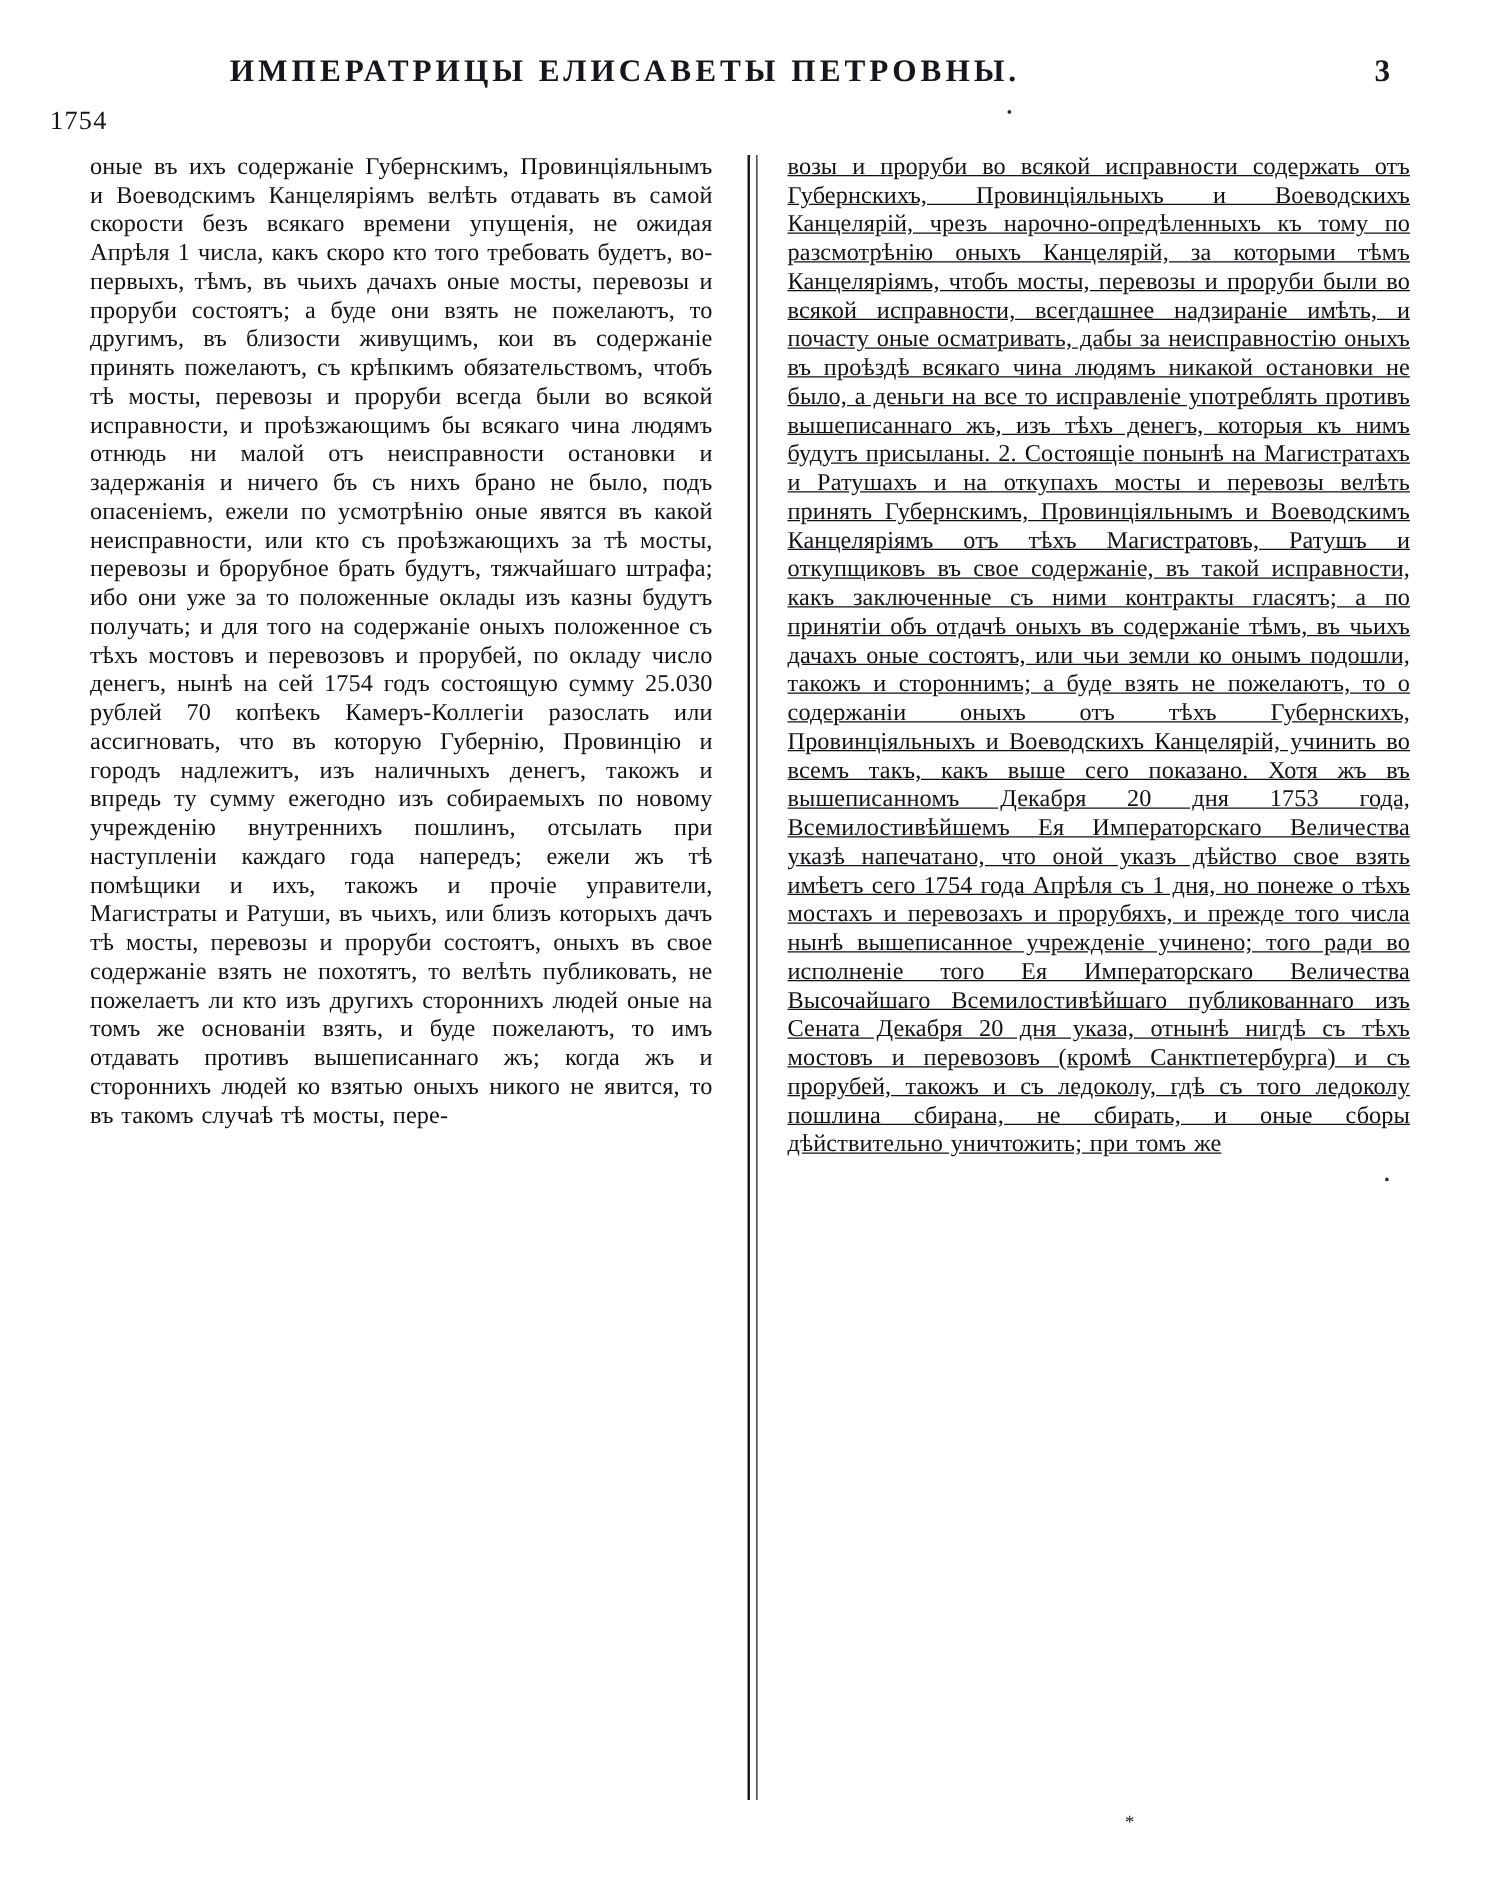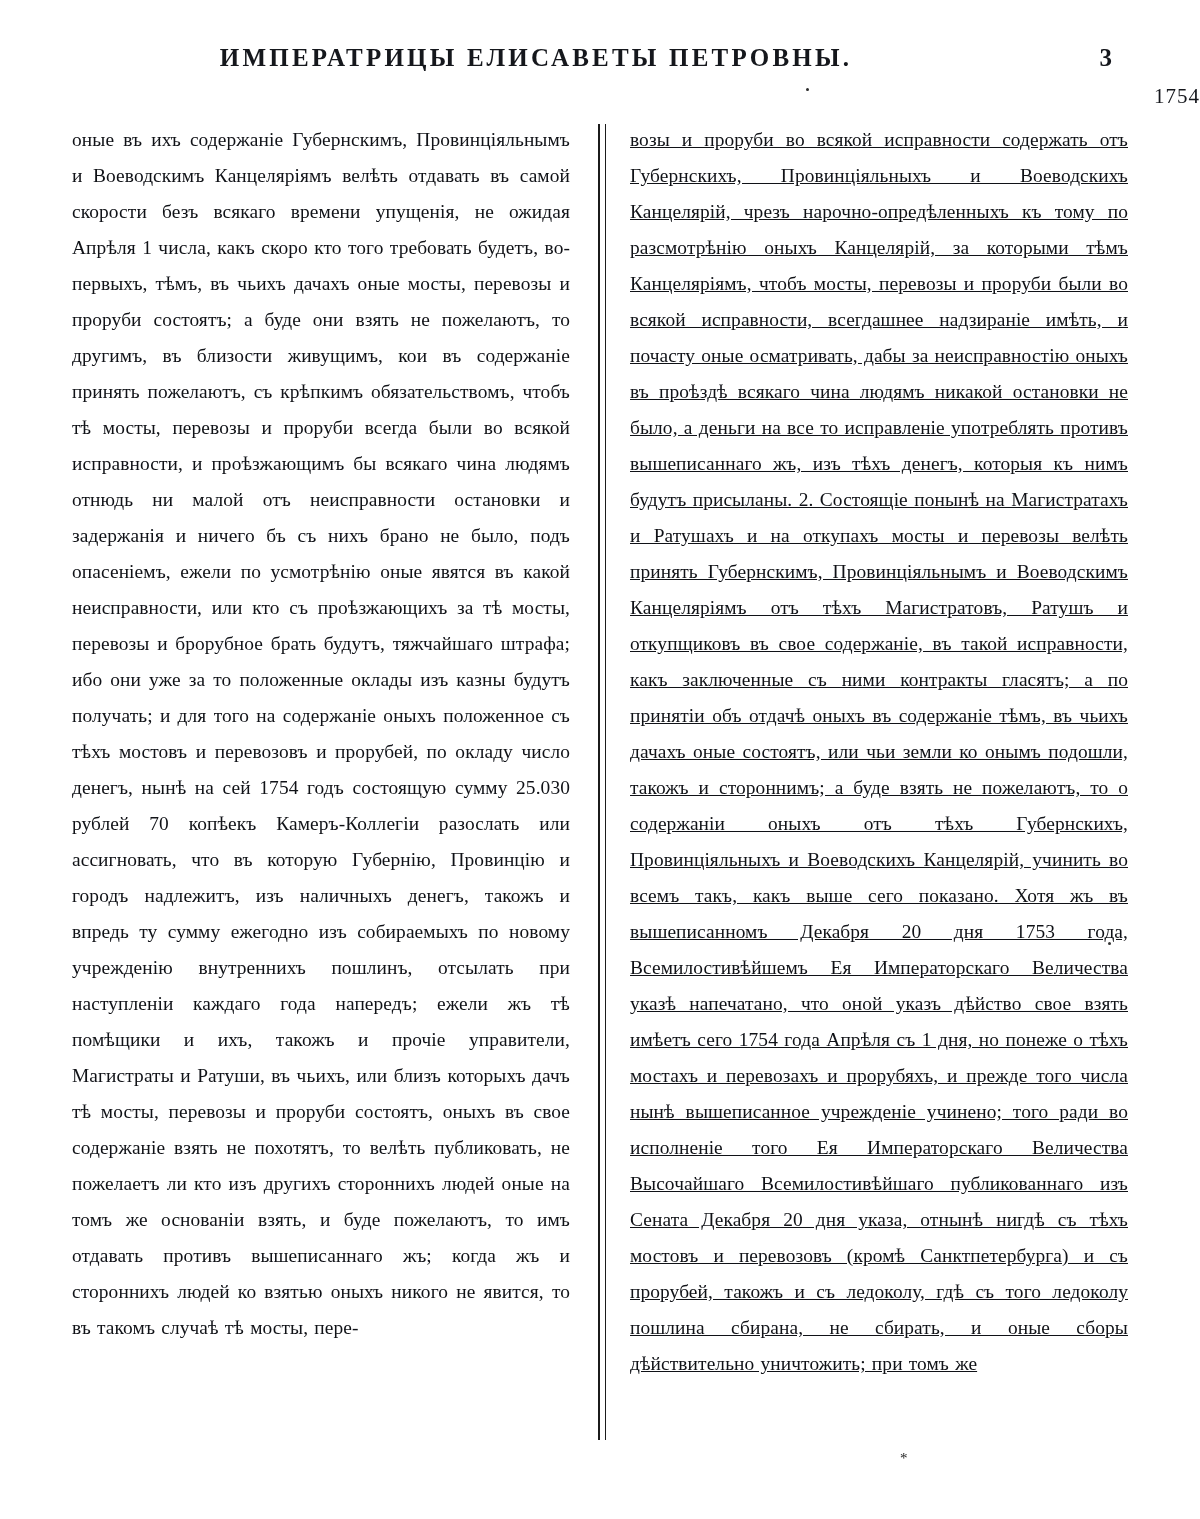--- a/index.html
+++ b/index.html
@@ -25,38 +25,37 @@
     position: absolute;
     left: 0;
     top: 44px;
     width: 1000px;
     text-align: center;
     font-size: 25px;
     letter-spacing: 3.2px;
     font-weight: 700;
     color: #15171c;
     font-family: "Liberation Serif", serif;
-    padding-left: 36px;
   }
   .page-number {
     position: absolute;
     right: 88px;
     top: 44px;
     font-size: 25px;
     font-weight: 700;
     color: #15171c;
   }
   .year {
     position: absolute;
     left: 0;
     top: 84px;
     width: 1200px;
-    padding-left: 60px;
+    padding-left: 40px;
     box-sizing: border-box;
-    text-align: right;
+    text-align: left;
     font-size: 21px;
     letter-spacing: 1px;
     color: #15171c;
   }
   .dot-mark {
     position: absolute;
     left: 806px;
     top: 88px;
     width: 3px;
     height: 3px;
@@ -68,21 +67,21 @@
     left: 72px;
     top: 122px;
     width: 1056px;
     height: 1320px;
   }
   .col {
     position: absolute;
     top: 0;
     width: 498px;
     font-size: 19.4px;
-    line-height: 36px;
+    line-height: 23px;
     text-align: justify;
     text-justify: inter-word;
     color: #101217;
     letter-spacing: 0.1px;
     word-spacing: 1.2px;
   }
   .col-left { left: 0; }
   .col-right { left: 558px; text-decoration: underline; }
   .divider {
     position: absolute;

